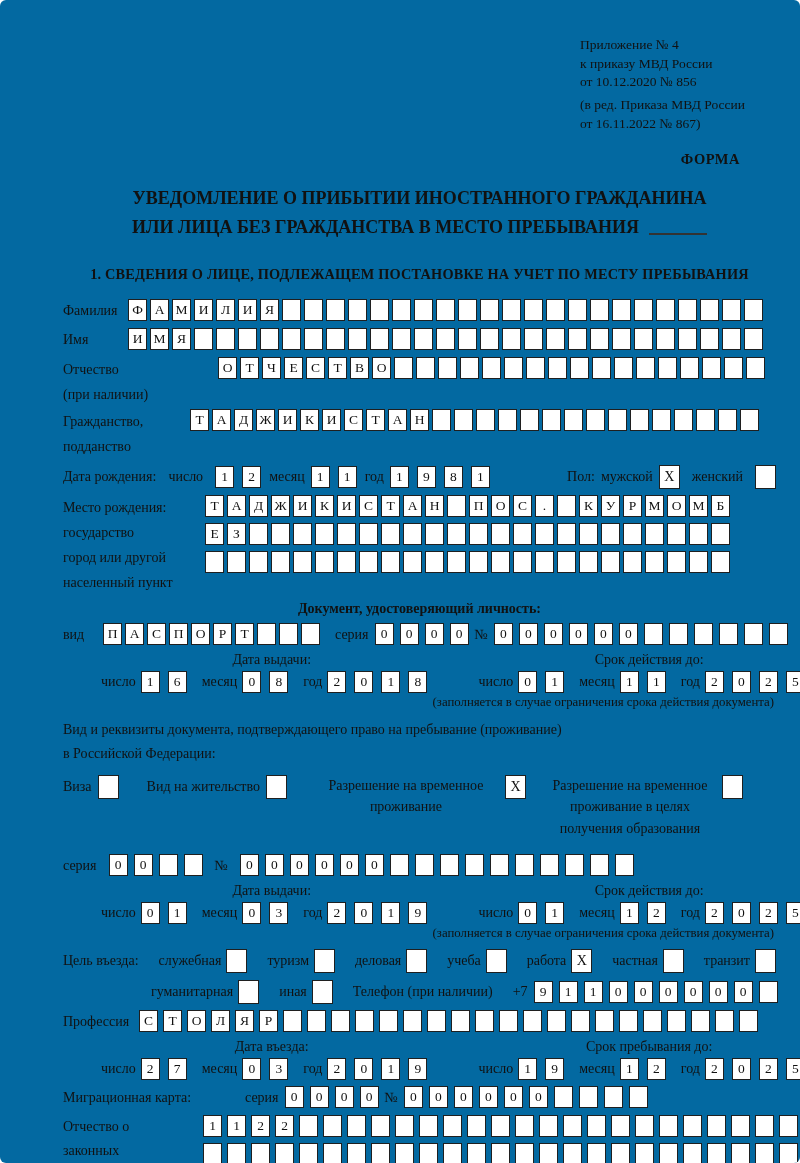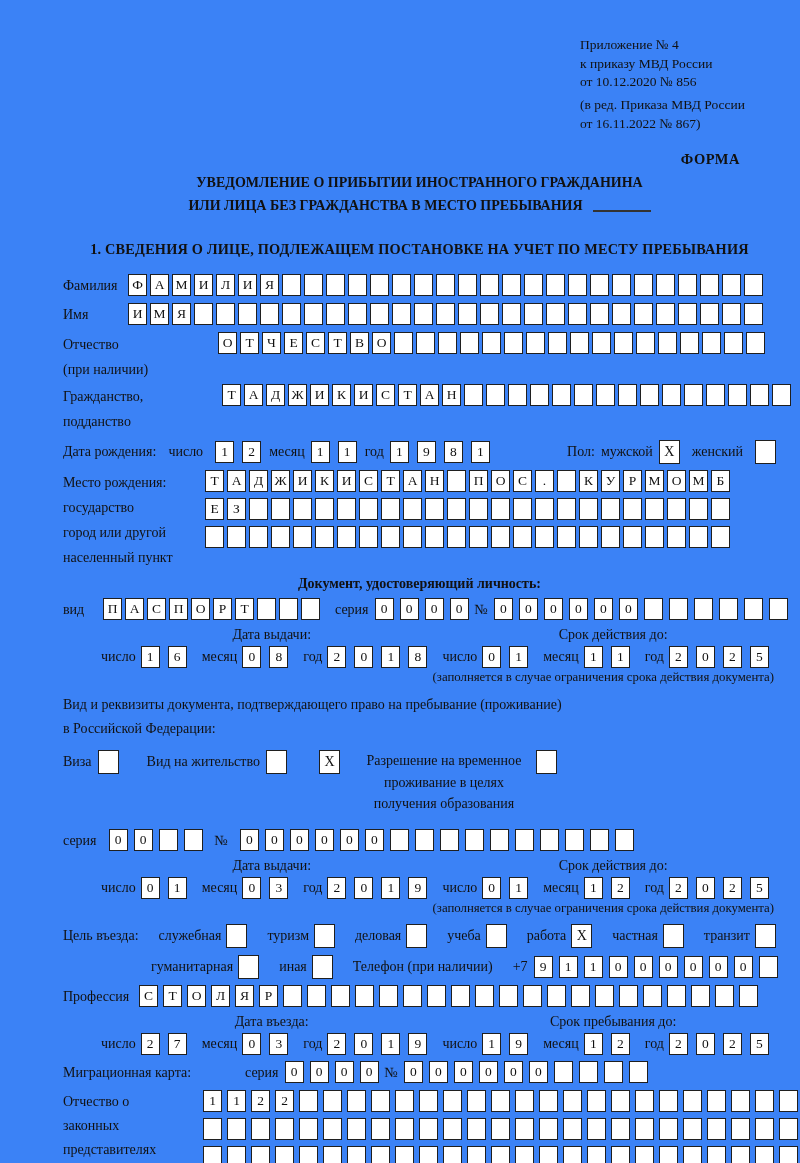--- a/index.html
+++ b/index.html
@@ -1,26 +1,26 @@
 <!DOCTYPE html>
 <html><head>
 <meta charset="utf-8">
 <style>
   html,body{margin:0;padding:0;background:#fff;}
   .page{
-    width:800px;height:1163px;box-sizing:border-box;background:#3b82f6;
+    width:800px;height:1163px;box-sizing:border-box;background:#0369a1;
     padding:36px 24px 0 63px;color:#111;
     font-family:"Liberation Serif","DejaVu Serif",serif;font-size:14px;
-    overflow:hidden;position:relative;
+    overflow:hidden;position:relative;border-radius:6px;
   }
   
   .annex{width:190px;margin-left:auto;margin-right:6px;font-size:13.5px;line-height:1.38;}
   .annex-note{margin-top:4px;}
   .forma{font-weight:bold;text-align:right;padding-right:36px;margin-top:18px;letter-spacing:.5px;font-size:14.5px;}
-  .title{font-weight:bold;text-align:center;font-size:14px;line-height:1.6;margin-top:4px;}
+  .title{font-weight:bold;text-align:center;font-size:18px;line-height:1.6;margin-top:16px;}
   .title-underline{display:inline-block;width:58px;border-bottom:2px solid #333;margin-left:10px;transform:translateY(2px);}
   .section-title{font-weight:bold;text-align:center;font-size:14.3px;margin:24px 0 16px 0;letter-spacing:.2px;font-family:Liberation Serif, serif;}
   
   .frow{display:flex;align-items:flex-start;margin-bottom:6px;}
   .crow{display:flex;align-items:center;margin-bottom:6px;}
   .lbl{flex:none;line-height:23px;}
   .w65{width:65px;}  .w155{width:155px;} .w127{width:127px;} .w142{width:142px;} .w82{width:82px;} .w50{width:40px;}
   .lblcol{flex:none;line-height:25px;}
   
   .cellrow{display:inline-flex;align-items:center;flex:none;}
@@ -30,21 +30,21 @@
   }
   .sp .cell{margin-right:5px;}
   .g8 .cell{margin-right:8px;}
   .g6 .cell{margin-right:6px;}
   .checkbox{
     box-sizing:border-box;flex:none;width:21px;height:24px;border:1.6px solid #1f1f1f;
     display:inline-flex;align-items:center;justify-content:center;font-size:14px;background:#fff;
   }
   .cellstack > .cellrow{margin-bottom:6px;display:flex;}
   
-  .dates-row{display:flex;align-items:center;margin-bottom:2px;}
+  .dates-row{display:flex;align-items:center;margin-bottom:2px;gap:36px;}
   .dategroup{text-align:center;}
   .dg-title{margin-bottom:3px;}
   .dg-row{display:flex;align-items:center;white-space:nowrap;}
   .dg-row .small-lbl{margin-right:5px;}
   .dg-row .cellrow{margin-right:7px;}
   .note{font-size:12.8px;text-align:right;margin:1px 2px 8px 0;}
   .gap6{width:6px;flex:none;} .gap12{width:12px;flex:none;} .gap20{width:20px;flex:none;}
   .doc-title{font-weight:bold;text-align:center;margin:2px 0 6px 0;}
   .intro{line-height:1.75;}
   
@@ -177,21 +177,21 @@
         <span class="cell"></span>
         <span class="cell"></span>
         <span class="cell"></span>
         <span class="cell"></span>
         <span class="cell"></span>
         <span class="cell"></span>
         <span class="cell"></span>
       </span>
   </div>
 
-  <div class="frow" style="margin-top:-4px;gap:32px;">
+  <div class="frow" style="margin-top:-4px;">
     <div class="lblcol w127">
       <div>Гражданство,</div>
       <div>подданство</div>
     </div>
     <span class="cellrow">
         <span class="cell">Т</span>
         <span class="cell">А</span>
         <span class="cell">Д</span>
         <span class="cell">Ж</span>
         <span class="cell">И</span>
@@ -441,20 +441,21 @@
   <div class="options-row">
     <div class="opt">
       <span class="olbl">Виза</span>
       <span class="checkbox"></span>
     </div>
     <div class="opt" style="margin-left:28px;">
       <span class="olbl">Вид на жительство</span>
       <span class="checkbox"></span>
     </div>
     <div class="opt" style="margin-left:26px;">
+      <div class="wrap" style="width:186px;">Разрешение на временное проживание</div>
       <span class="checkbox">X</span>
     </div>
     <div class="opt" style="margin-left:18px;">
       <div class="wrap" style="width:172px;">Разрешение на временное проживание в целях получения образования</div>
       <span class="checkbox"></span>
     </div>
   </div>
 
   <div class="crow" style="margin-top:4px;">
     <span class="lbl">серия</span>

